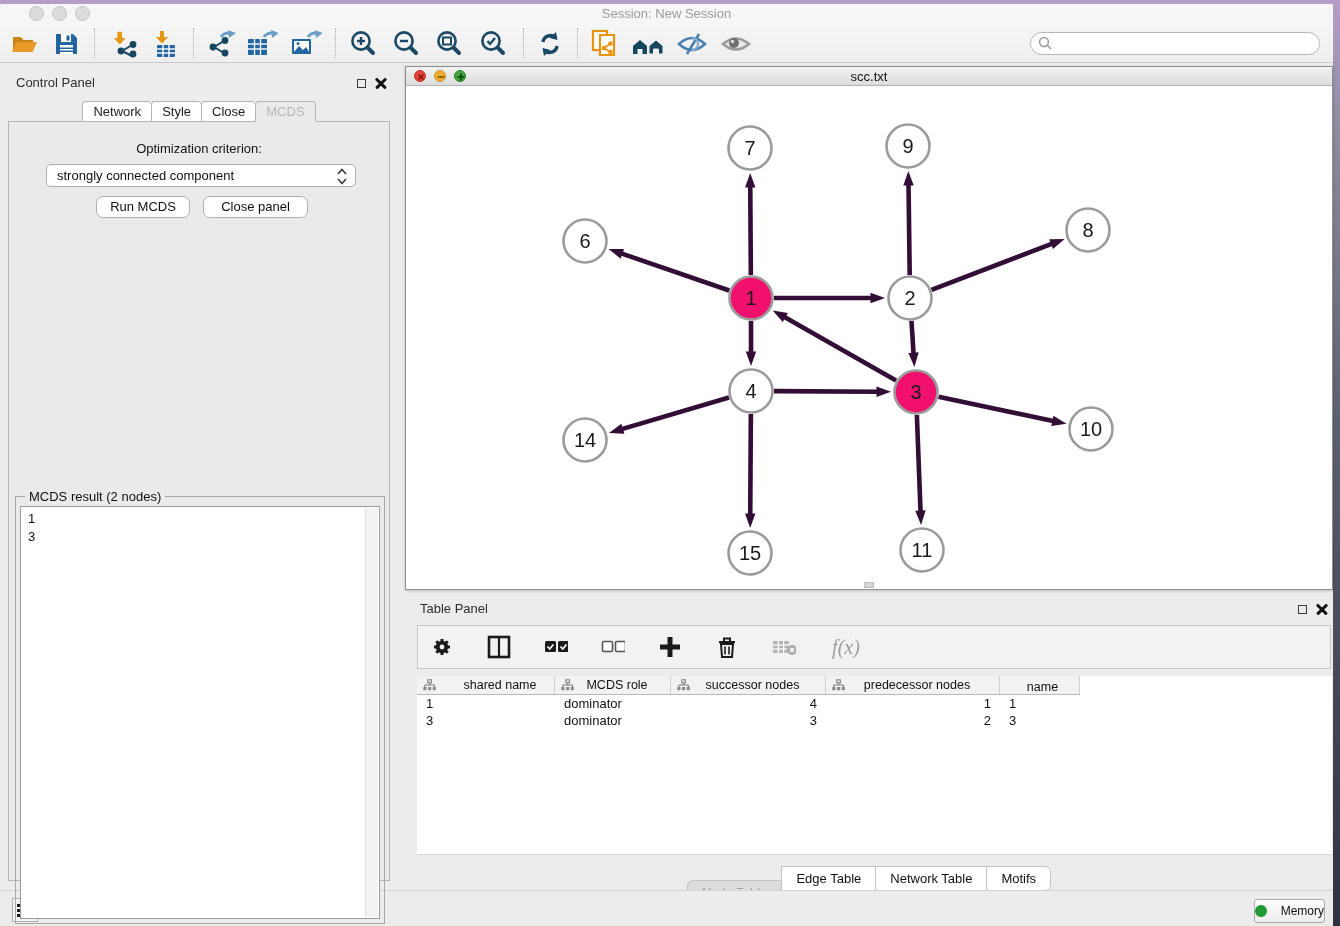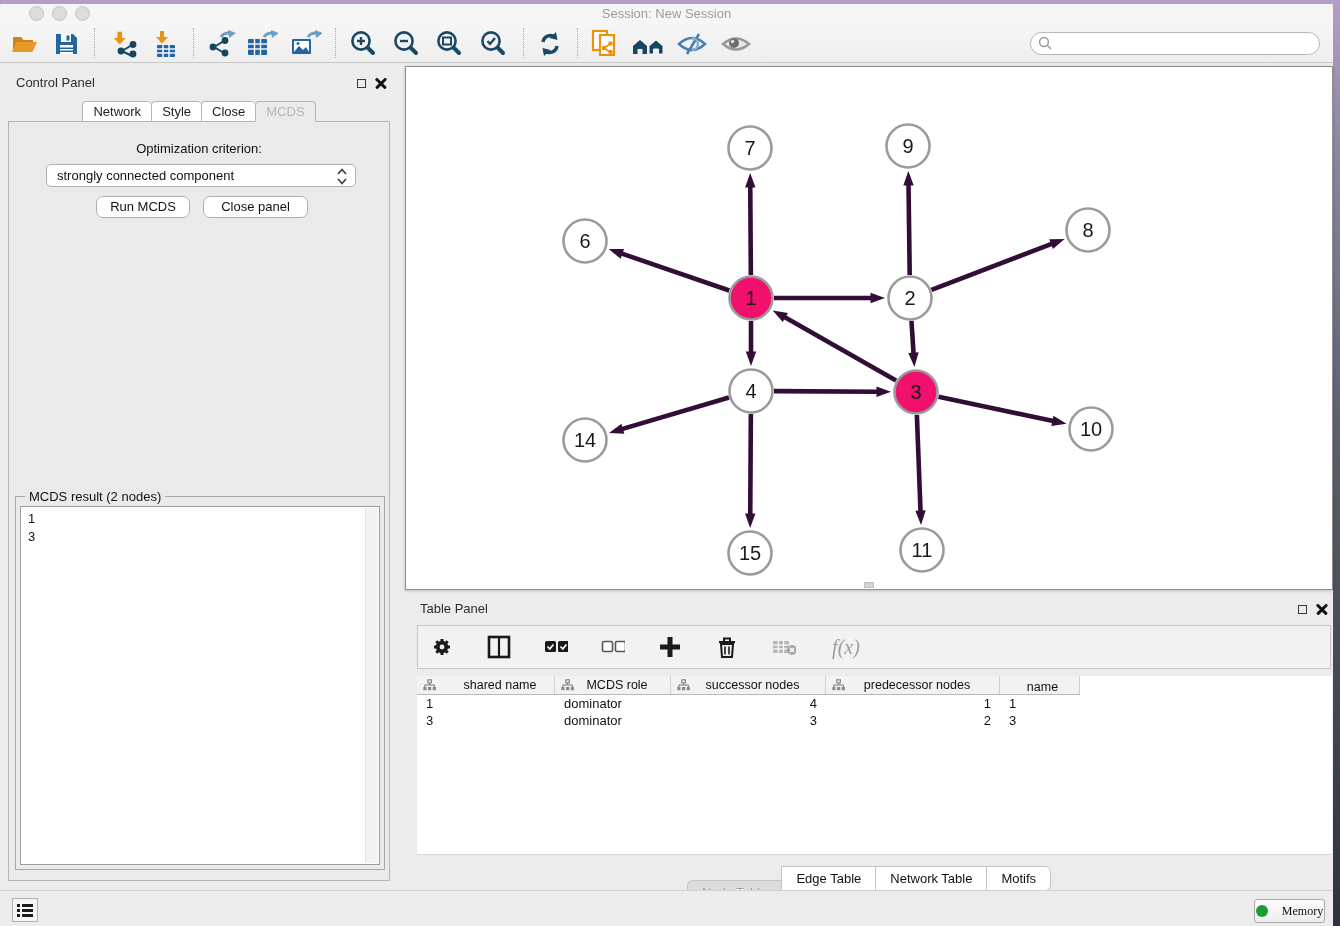--- a/index.html
+++ b/index.html
@@ -32,21 +32,21 @@
   .cp-tabs { position:absolute; left:8px; top:97px; width:382px; display:flex; justify-content:center; }
   .cp-tab { height:21px; line-height:20px; padding:0 10px; font-size:13px; color:#222; background:#fff; border:1px solid #b5b5b5; border-right:none; border-radius:4px 4px 0 0; position:relative; z-index:2; }
   .cp-tab:last-child { border-right:1px solid #b5b5b5; }
   .cp-tab.active { background:#eaeaea; color:#b7b7b7; border-bottom:1px solid #eaeaea; }
   .cp-box { position:absolute; left:8px; top:117px; width:382px; height:760px; background:#eaeaea; border:1px solid #b5b5b5; z-index:1; }
   .opt-label { position:absolute; left:0; top:19px; width:100%; text-align:center; font-size:13px; color:#111; }
   .dropdown { position:absolute; left:37px; top:42px; width:310px; height:23px; background:#fff; border:1px solid #b0b0b0; border-radius:5px; display:flex; align-items:center; padding-left:10px; font-size:13px; color:#111; }
   .dd-arrows { position:absolute; right:6px; top:2px; }
   .btn { position:absolute; height:22px; background:#fff; border:1px solid #b0b0b0; border-radius:7px; font-size:13px; color:#111; text-align:center; line-height:20px; }
 
-  .fieldset { position:absolute; left:6px; top:374px; width:370px; height:374px; border:1px solid #a8a8a8; }
+  .fieldset { position:absolute; left:6px; top:374px; width:370px; height:428px; border:1px solid #a8a8a8; }
   .legend { position:absolute; left:9px; top:-8px; background:#eaeaea; padding:0 4px; font-size:13px; color:#111; }
   .result-area { position:absolute; left:4px; top:9px; right:4px; bottom:4px; background:#fff; border:1px solid #9c9c9c; }
   .result-pre { position:absolute; left:7px; top:3px; font-family:"Liberation Sans",sans-serif; font-size:13px; line-height:17.5px; color:#111; white-space:pre; }
   .result-track { position:absolute; right:1px; top:1px; bottom:1px; width:13px; background:#f3f3f3; border-left:1px solid #e2e2e2; }
 
   
   .netwin { position:absolute; left:405px; top:62px; width:928px; height:524px; border:1px solid #8f8f8f; background:#fff; box-shadow:0 1px 3px rgba(0,0,0,.2); }
   .netbar { position:absolute; left:0; top:0; width:100%; height:19px; background:linear-gradient(#f2f2f2,#dcdcdc); border-bottom:1px solid #b3b3b3; }
   .light { position:absolute; top:3px; width:12px; height:12px; border-radius:50%; }
   .light svg { position:absolute; left:-1px; top:-1px; }
@@ -67,21 +67,21 @@
   .td { padding:0 9px; line-height:17px; overflow:hidden; white-space:nowrap; }
   .tp-tabs { position:absolute; left:0; top:270px; width:100%; display:flex; justify-content:center; }
   .tp-tab { height:25px; line-height:24px; padding:0 14px; background:#fff; border:1px solid #c4c4c4; border-right:none; font-size:13px; color:#111; }
   .tp-tab:first-child { border-radius:6px 0 0 6px; }
   .tp-tab:last-child { border-radius:0 6px 6px 0; border-right:1px solid #c4c4c4; }
   .tp-tab.active { background:#dcdcdc; color:#9f9f9f; text-shadow:0 1px 0 #fff;margin-top:14px; }
 
   
   .statusbar { position:absolute; left:0; top:886px; width:1333px; height:36px; border-top:1px solid #d2d2d2; background:#ececec; }
   .list-btn { position:absolute; left:12px; top:7px; width:26px; height:24px; background:#f4f4f4; border:1px solid #b2b2b2; display:flex; align-items:center; justify-content:center; }
-  .mem-btn { position:absolute; right:8px; top:8px; width:71px; height:24px; background:linear-gradient(#fdfdfd,#ededed); border:1px solid #ababab; border-radius:3px; display:flex; align-items:center; justify-content:center; gap:14px; font-size:12px; color:#111;font-family:Liberation Serif, serif; }
+  .mem-btn { position:absolute; right:8px; top:8px; width:71px; height:24px; background:linear-gradient(#fdfdfd,#ededed); border:1px solid #ababab; border-radius:3px; display:flex; align-items:center; justify-content:center; gap:14px; font-size:12px; color:#111; }
   .mem-dot { width:12px; height:12px; border-radius:50%; background:#1e9b35; }
 </style>
 </head>
 <body>
 
 <div class="app">
   <div class="wallpaper-top"></div>
   <div class="wallpaper-right"></div>
   <div class="window">
 
@@ -286,20 +286,39 @@
         <span class="legend">MCDS result (2 nodes)</span>
         <div class="result-area">
           <div class="result-pre" id="result-pre">1
 3</div>
           <div class="result-track"></div>
         </div>
       </div>
     </div>
 
     <div class="netwin">
+      <div class="netbar">
+        <span class="light" style="left:8px;background:#e2433b;border:1px solid #c03028">
+          <svg width="14" height="14">
+              <path d="M4.5,4.5 l5,5 M9.5,4.5 l-5,5" stroke="#8e1812" stroke-width="1.6"></path>
+            </svg>
+        </span>
+        <span class="light" style="left:28px;background:#efab32;border:1px solid #d49426">
+          <svg width="14" height="14">
+              <line x1="3.5" y1="7" x2="10.5" y2="7" stroke="#8e6206" stroke-width="1.8"></line>
+            </svg>
+        </span>
+        <span class="light" style="left:48px;background:#42a53c;border:1px solid #338030">
+          <svg width="14" height="14">
+              <line x1="3.5" y1="7" x2="10.5" y2="7" stroke="#10510e" stroke-width="1.8"></line>
+              <line x1="7" y1="3.5" x2="7" y2="10.5" stroke="#10510e" stroke-width="1.8"></line>
+            </svg>
+        </span>
+        <div class="net-title">scc.txt</div>
+      </div>
       <div class="canvas">
         <svg id="graph-svg" width="926" height="503">
             <line x1="344.8466700739605" y1="188.0005110940747" x2="344.24999444462964" y2="98.49916669444342" stroke="#320d36" stroke-width="4.6"></line>
             <polygon points="344.1666629630864,85.99944446296227 349.46321192997266,100.46445635515843 339.0634430333804,100.53378814780237" fill="#320d36"></polygon>
             <line x1="323.2466915728205" y1="203.5304904798239" x2="214.4673506964883" y2="166.1785481307219" stroke="#320d36" stroke-width="4.6"></line>
             <polygon points="202.64490046432553,162.11903208714793 218.0477014077611,161.90993140111402 214.67018405950756,171.74620999427344" fill="#320d36"></polygon>
             <line x1="368" y1="211" x2="466.5" y2="211" stroke="#320d36" stroke-width="4.6"></line>
             <polygon points="479,211 464.5,216.2 464.5,205.8" fill="#320d36"></polygon>
             <line x1="345" y1="234" x2="345" y2="266.5" stroke="#320d36" stroke-width="4.6"></line>
             <polygon points="345,279 339.8,264.5 350.2,264.5" fill="#320d36"></polygon>

